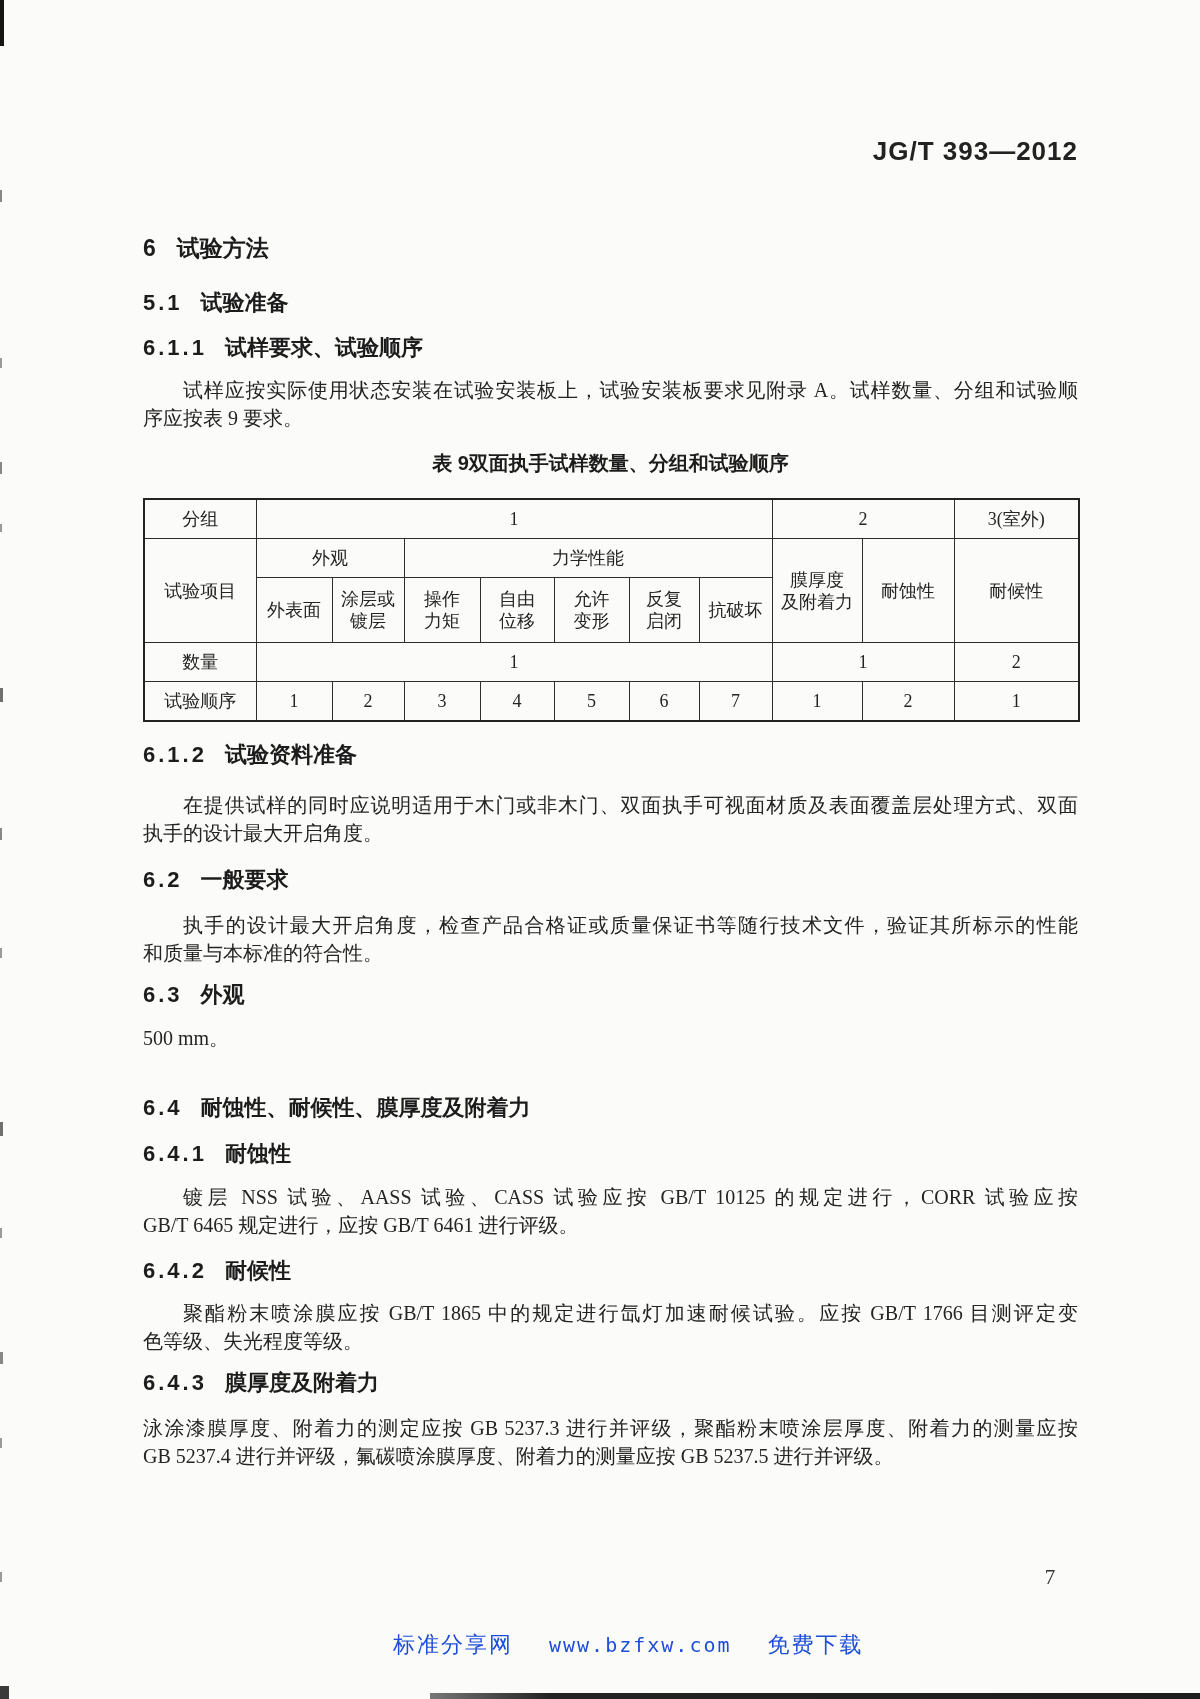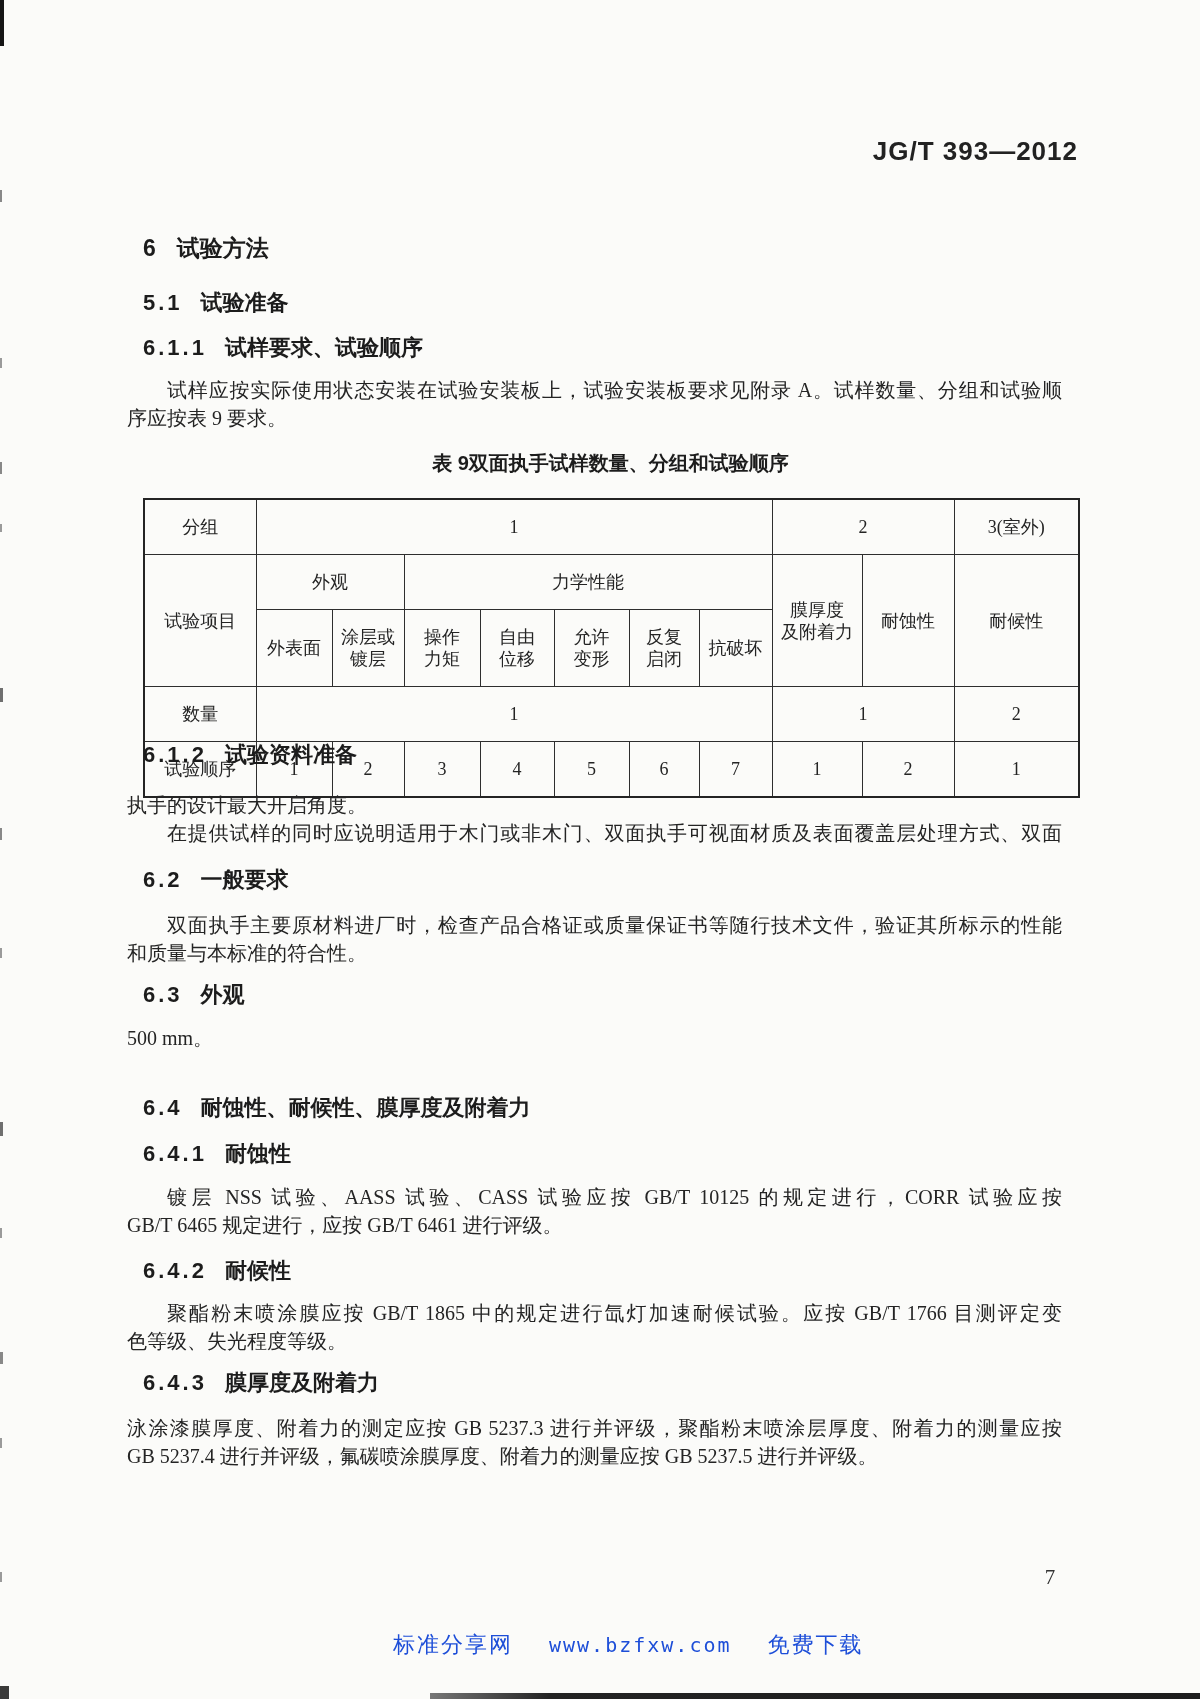--- a/index.html
+++ b/index.html
@@ -26,21 +26,21 @@
     left:143px;height:30px;line-height:30px;
     font-family:"Liberation Sans","DejaVu Sans",sans-serif;
     font-weight:bold;color:#1c1c1c;white-space:nowrap;
   }
   .heading .num{letter-spacing:3px;margin-right:18px;}
   .h-l1{font-size:23px;}
   .h-l2{font-size:22px;}
   .h-l3{font-size:22px;}
 
   
-  .para{left:127px;width:935px;}
+  .para{left:143px;width:935px;}
   .line{
     font-size:20px;line-height:28px;height:28px;overflow:hidden;
     color:#242424;
   }
   .line.full{text-align:justify;text-align-last:justify;}
   .line.short{text-align:left;white-space:nowrap;}
   .line.indent{text-indent:40px;}
 
   
   .t9-title{
@@ -53,21 +53,21 @@
 
   
   .t9{
     left:143px;top:498px;width:935px;
     border-collapse:collapse;table-layout:fixed;
     font-size:18px;color:#242424;
   }
   .t9 td,.t9 th{
     border:1.3px solid #2e2e2e;
     text-align:center;vertical-align:middle;
-    font-weight:normal;padding:16px 2px;
+    font-weight:normal;padding:8px 2px;
     white-space:pre-line;line-height:22px;
   }
   .t9{border:2px solid #242424;}
   .t9 .r1 td,.t9 .r1 th{border-top:2.5px solid #242424;}
   .t9 .r5 td,.t9 .r5 th{border-bottom:2.5px solid #242424;}
   .t9 .r1{height:36px;}
   .t9 .r2{height:34px;}
   .t9 .r3{height:65px;}
   .t9 .r4{height:35px;}
   .t9 .r5{height:36px;}
@@ -174,29 +174,29 @@
     <td>2</td>
     <td>1</td>
   </tr>
 </tbody>
   </table>
 
 <div class="abs heading h-l3" style="top:740px;">
   <span class="num">6.1.2</span><span>试验资料准备</span>
 </div>
 <div class="abs para" style="top:791px;">
+  <div class="line full indent">在提供试样的同时应说明适用于木门或非木门、双面执手可视面材质及表面覆盖层处理方式、双面</div>
   <div class="line short">执手的设计最大开启角度。</div>
-  <div class="line full indent">在提供试样的同时应说明适用于木门或非木门、双面执手可视面材质及表面覆盖层处理方式、双面</div>
 </div>
 
 <div class="abs heading h-l2" style="top:865px;">
   <span class="num">6.2</span><span>一般要求</span>
 </div>
 <div class="abs para" style="top:911px;">
-  <div class="line full indent">双面执手主要原材料进厂时，检查产品合格证或质量保证书等随行技术文件，验证其所标示的性能</div>
+  <div class="line full indent">执手的设计最大开启角度，检查产品合格证或质量保证书等随行技术文件，验证其所标示的性能</div>
   <div class="line short">和质量与本标准的符合性。</div>
 </div>
 
 <div class="abs heading h-l2" style="top:980px;">
   <span class="num">6.3</span><span>外观</span>
 </div>
 <div class="abs para" style="top:1024px;">
   <div class="line short">500 mm。</div>
 </div>
 

